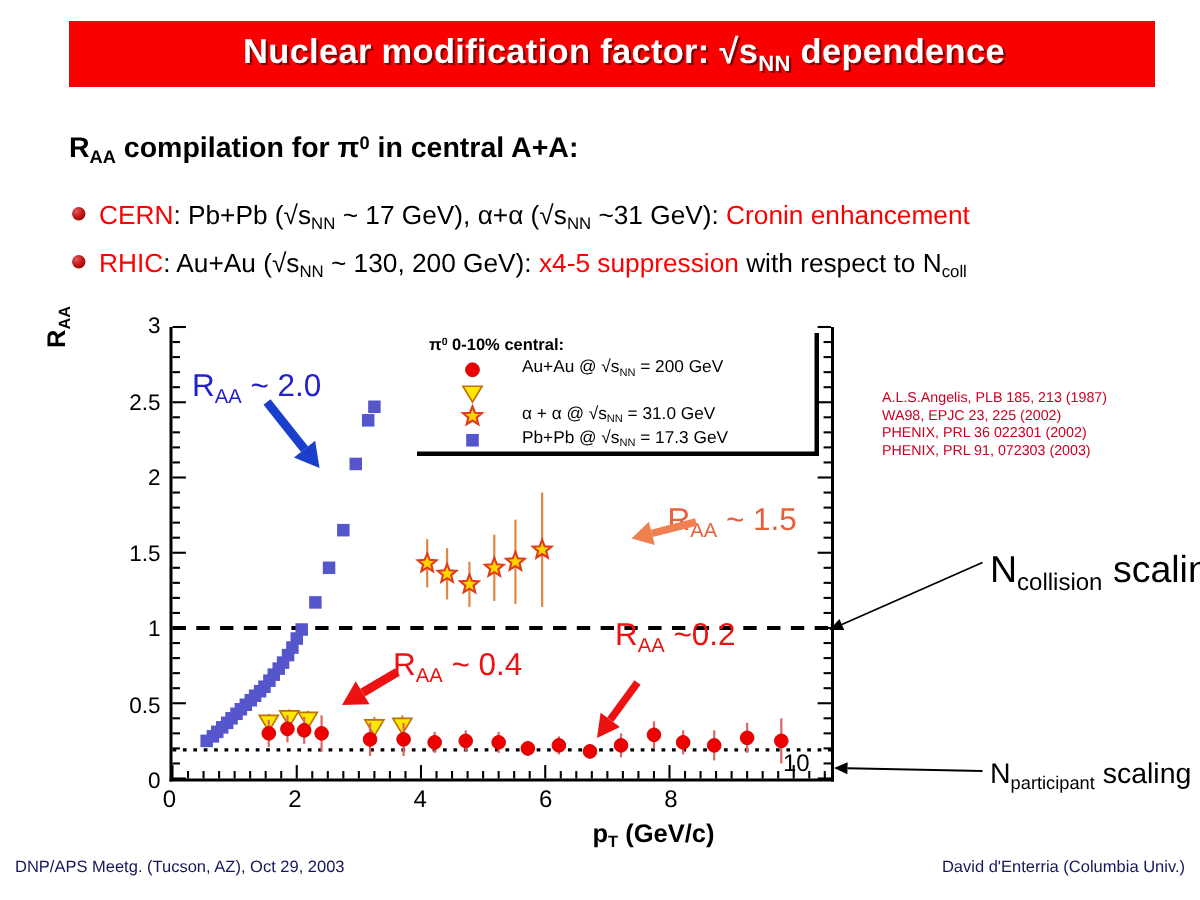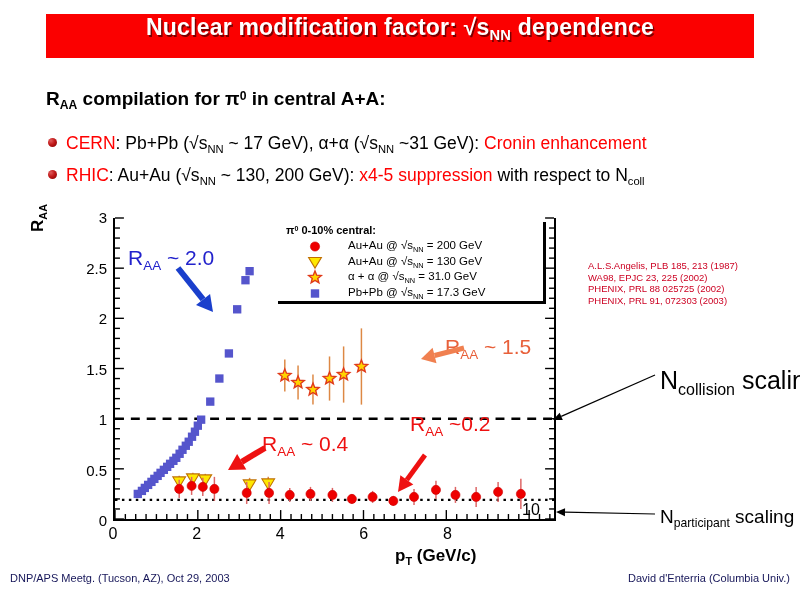--- a/index.html
+++ b/index.html
@@ -3,21 +3,21 @@
 <meta charset="utf-8">
 <style>
   html,body{margin:0;padding:0;}
   body{
     width:800px;height:600px;background:#ffffff;overflow:hidden;
     font-family:"Liberation Sans",sans-serif;position:relative;
   }
   
   #title-banner{
     position:absolute;left:46px;top:14px;width:708px;height:44px;
-    background:#fb0000;display:flex;justify-content:center;
+    background:#fb0000;display:flex;align-items:center;justify-content:center;padding-left:16px;
   }
   #title-text{
     color:#ffffff;font-size:23px;font-weight:bold;letter-spacing:.2px;
     text-shadow:1.5px 1.5px 0 #7a0000;white-space:nowrap;
   }
   .sub{font-size:.64em;vertical-align:-0.35em;}
   .sup{font-size:.64em;vertical-align:0.45em;}
   
   #intro-line{
     position:absolute;left:46px;top:88px;font-size:19px;color:#000;white-space:nowrap;font-weight:bold;
@@ -331,21 +331,20 @@
       <div class="leg-row" style="top: 17px;">
         <span class="leg-sym"><svg width="14" height="13" viewBox="0 0 14 13">
             <circle cx="7" cy="6.5" r="4.6" fill="#ee0000" stroke="#cc0000" stroke-width="0.6"></circle>
           </svg></span>
         <span class="leg-txt"><span>Au+Au @ √s</span><span class="sub">NN</span><span> = 200 GeV</span></span>
       </div>
       <div class="leg-row" style="top: 32.5px;">
         <span class="leg-sym"><svg width="14" height="13" viewBox="0 0 14 13">
             <polygon points="0.5999999999999996,1.5 13.4,1.5 7,12.1" fill="#ffe800" stroke="#c07000" stroke-width="1.1"></polygon>
           </svg></span>
-        <span class="leg-txt"><span>Au+Au @ √s</span><span class="sub">NN</span><span> = 130 GeV</span></span>
       </div>
       <div class="leg-row" style="top: 48px;">
         <span class="leg-sym"><svg width="14" height="13" viewBox="0 0 14 13">
             <polygon points="7.00,-0.10 8.70,4.15 13.28,4.46 9.76,7.40 10.88,11.84 7.00,9.40 3.12,11.84 4.24,7.40 0.72,4.46 5.30,4.15" fill="#ffd400" stroke="#e03a1a" stroke-width="1.4"></polygon>
           </svg></span>
         <span class="leg-txt"><span>α + α  @  √s</span><span class="sub">NN</span><span> = 31.0 GeV</span></span>
       </div>
       <div class="leg-row" style="top: 63.5px;">
         <span class="leg-sym"><svg width="14" height="13" viewBox="0 0 14 13">
             <rect x="2.8" y="2.3" width="8.4" height="8.4" fill="#5555cc"></rect>
@@ -398,18 +397,18 @@
     </g>
     <g>
       <line x1="655" y1="514" x2="564.9981640146688" y2="512.1817810912054" stroke="#000" stroke-width="1.2" stroke-linecap="butt"></line>
       <polygon points="556,512 565.0789556107601,508.18259708468594 564.9173724185774,516.1809650977249" fill="#000"></polygon>
     </g>
   </svg>
 
 <div id="references">
     <div>A.L.S.Angelis, PLB 185, 213 (1987)</div>
     <div>WA98, EPJC 23, 225 (2002)</div>
-    <div>PHENIX, PRL 88 025725 (2002)</div>
+    <div>PHENIX, PRL 36 022301 (2002)</div>
     <div>PHENIX, PRL 91, 072303  (2003)</div>
   </div>
 
 <div class="footer" id="footer-left">DNP/APS Meetg. (Tucson, AZ), Oct 29, 2003</div>
 <div class="footer" id="footer-right">David d'Enterria (Columbia Univ.)</div>
 
 </body></html>

